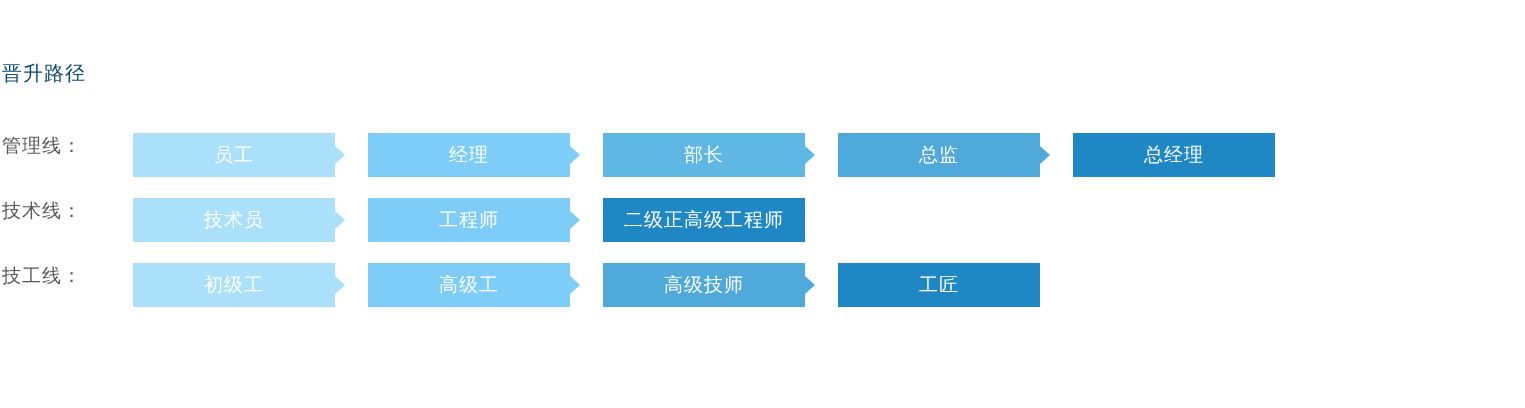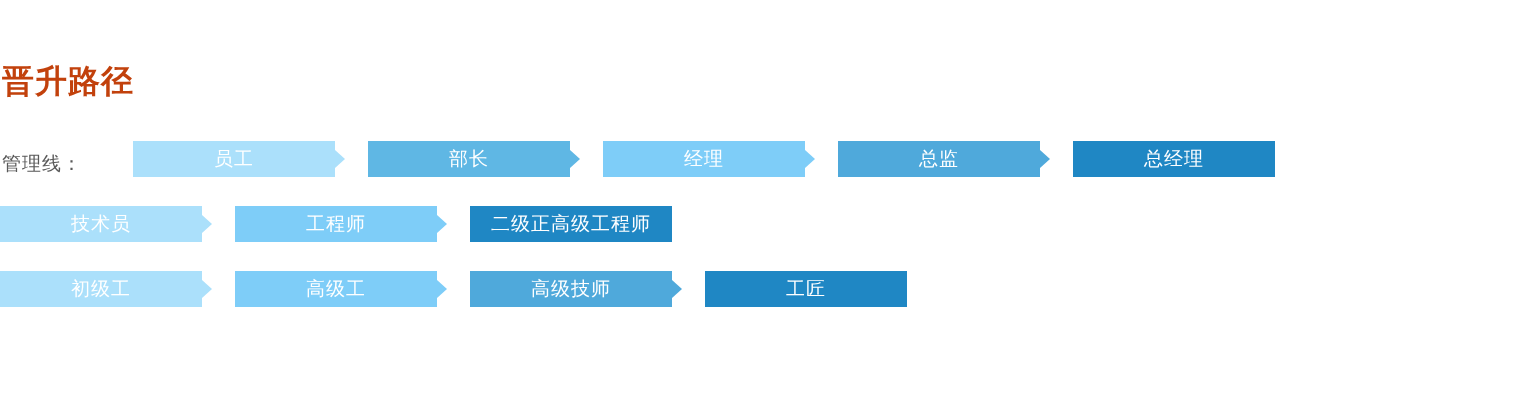--- a/index.html
+++ b/index.html
@@ -6,50 +6,50 @@
   html, body {
     width: 1525px; height: 408px;
     background: #ffffff;
     font-family: "Liberation Sans", "DejaVu Sans", sans-serif;
     position: relative;
     overflow: hidden;
   }
   .page-title {
     position: absolute;
     left: 2px; top: 60px;
-    font-size: 32px;
-    font-weight: bold;
-    color: #c2410c;
+    font-size: 20px;
+    font-weight: normal;
+    color: #0c4a6e;
     letter-spacing: 1px;
   }
   .rows {
     position: absolute;
     left: 0; top: 133px;
     width: 1525px;
   }
   .row {
     display: flex;
-    align-items: flex-end;
+    align-items: flex-start;
     height: 44px;
     margin-bottom: 21px;
   }
   .row:last-child { margin-bottom: 0; }
   .row-label {
     width: 133px;
     flex: none;
     padding-left: 2px;
     font-size: 19px;
     color: #595959;
     letter-spacing: 1px;
   }
   .box {
     position: relative;
     flex: none;
     width: 202px;
-    height: 36px;
+    height: 44px;
     margin-right: 33px;
     background: var(--c);
     display: flex;
     align-items: center;
     justify-content: center;
   }
   .box:last-child { margin-right: 8px; }
   
   .box:not(.terminal)::after {
     content: "";
@@ -74,47 +74,49 @@
 
 <div class="page-title">晋升路径</div>
 
 <div class="rows">
 
   <div class="row">
     <div class="row-label">管理线：</div>
     <div class="box" style="--c: #ABE0FB;">
         <span class="box-label">员工</span>
       </div>
+    <div class="box" style="--c: #7ECDF8;">
+        <span class="box-label">经理</span>
+      </div>
     <div class="box" style="--c: #5FB7E4;">
         <span class="box-label">部长</span>
-      </div>
-    <div class="box" style="--c: #7ECDF8;">
-        <span class="box-label">经理</span>
       </div>
     <div class="box" style="--c: #4FA9DB;">
         <span class="box-label">总监</span>
       </div>
     <div class="box terminal" style="--c: #1F87C4;">
         <span class="box-label">总经理</span>
       </div>
   </div>
 
   <div class="row">
+    <div class="row-label">技术线：</div>
     <div class="box" style="--c: #ABE0FB;">
         <span class="box-label">技术员</span>
       </div>
     <div class="box" style="--c: #7ECDF8;">
         <span class="box-label">工程师</span>
       </div>
     <div class="box terminal" style="--c: #1F87C4;">
         <span class="box-label">二级正高级工程师</span>
       </div>
   </div>
 
   <div class="row">
+    <div class="row-label">技工线：</div>
     <div class="box" style="--c: #ABE0FB;">
         <span class="box-label">初级工</span>
       </div>
     <div class="box" style="--c: #7ECDF8;">
         <span class="box-label">高级工</span>
       </div>
     <div class="box" style="--c: #4FA9DB;">
         <span class="box-label">高级技师</span>
       </div>
     <div class="box terminal" style="--c: #1F87C4;">

